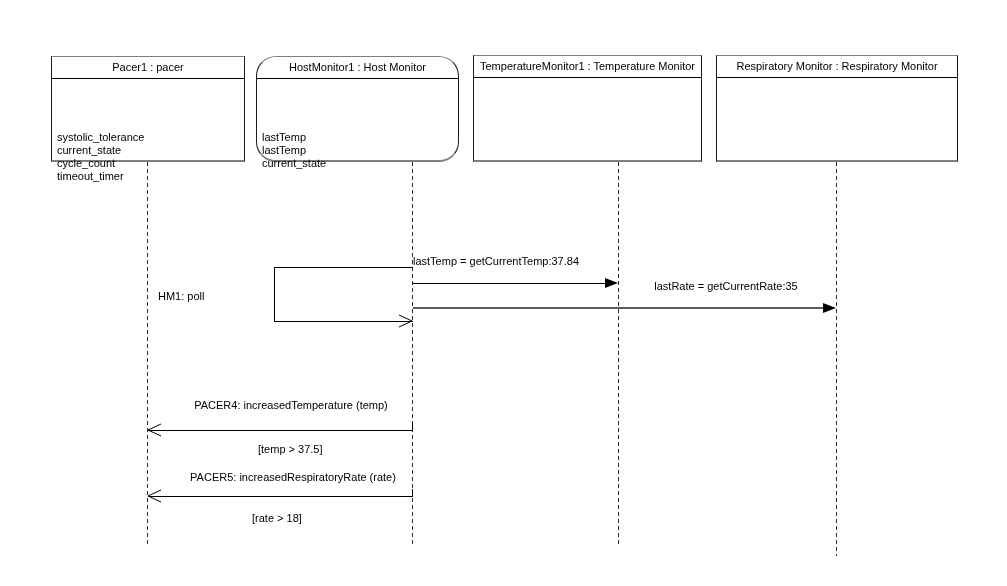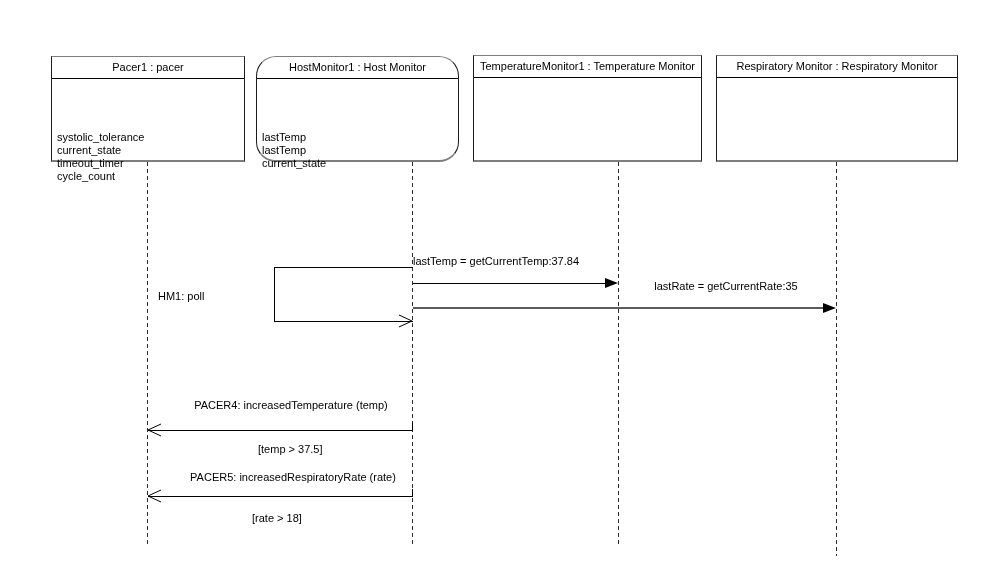--- a/index.html
+++ b/index.html
@@ -58,22 +58,22 @@
   <div class="lifeline" style="left:147px; top:162px; height:384px;"></div>
   <div class="lifeline" style="left:412px; top:162px; height:384px;"></div>
   <div class="lifeline" style="left:618px; top:162px; height:384px;"></div>
   <div class="lifeline" style="left:836px; top:162px; height:394px;"></div>
 
   <div class="obj-box" style="left:51px; top:56px; width:194px; height:106px;">
     <div class="obj-title">Pacer1 : pacer</div>
     <div class="obj-attrs">
       <div>systolic_tolerance</div>
       <div>current_state</div>
+      <div>cycle_count</div>
       <div>timeout_timer</div>
-      <div>cycle_count</div>
     </div>
   </div>
 
   <div class="obj-box" style="left:256px; top:56px; width:203px; height:106px;border-radius:20px;">
     <div class="obj-title">HostMonitor1 : Host Monitor</div>
     <div class="obj-attrs">
       <div>lastTemp</div>
       <div>lastTemp</div>
       <div>current_state</div>
     </div>

